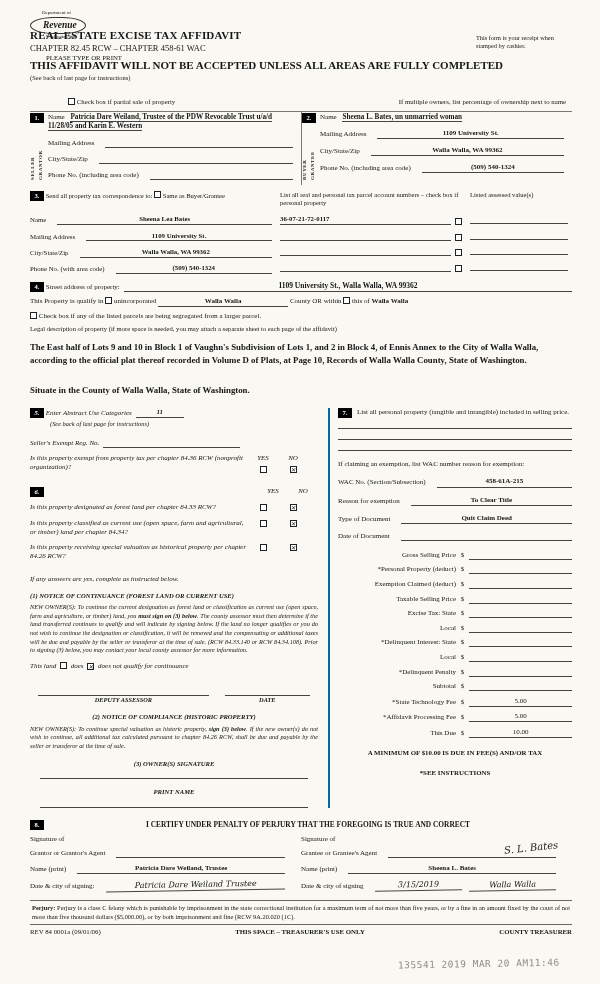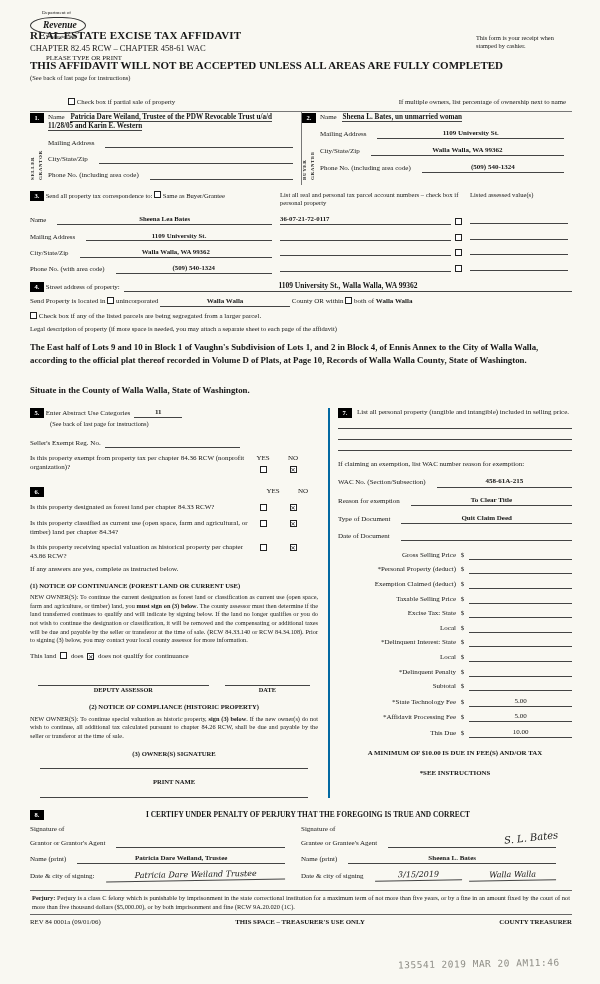--- a/index.html
+++ b/index.html
@@ -61,34 +61,34 @@
 .s4r1 .fill{font-weight:bold;text-align:center;font-size:7.5px;}
 .s4r2{margin-top:5px;}
 .s4r2 .uv{display:inline-block;width:130px;text-align:center;font-weight:bold;}
 .s4r3{margin-top:5px;}
 .s4r4{margin-top:4px;font-size:6.6px;}
 .legal{margin-top:7px;font-size:8.8px;font-weight:bold;line-height:1.55;}
 .situate{margin-top:17px;font-size:8.8px;font-weight:bold;}
 
 
 .cols{display:flex;margin-top:12px;align-items:stretch;}
-.colL{width:298px;padding-right:10px;}
+.colL{width:298px;padding-right:10px;font-style:italic;}
 .colR{flex:1;border-left:2px solid #0369a1;padding-left:8px;}
 .s5r1{display:flex;align-items:flex-end;}
 .s5r1 .uv{display:inline-block;width:48px;text-align:center;font-weight:bold;}
 .s5see{margin:2px 0 0 20px;font-size:6.4px;}
 .s5reg{margin-top:10px;display:flex;align-items:flex-end;width:210px;}
 .q{display:flex;margin-top:6px;align-items:flex-start;}
 .qtext{width:218px;flex:none;}
 .qc{width:30px;flex:none;text-align:center;}
 .qc .cb{margin-top:1px;}
 .qhdr{margin-bottom:2px;}
 .s6hdr{display:flex;margin-top:12px;}
 .s6hdr .sp{flex:1;}
-.ifyes{margin-top:4px;}
+.ifyes{margin-top:14px;}
 .ntitle{margin-top:7px;font-weight:bold;font-size:6.6px;}
 .np{margin-top:3px;font-size:6.25px;text-align:justify;line-height:1.38;}
 .landline{margin-top:7px;}
 .landline .cb{margin:0 2px;}
 .dalines{display:flex;gap:16px;margin-top:16px;padding:0 8px;}
 .dalines span{border-bottom:1px solid #444;height:9px;display:block;}
 .dalines .l1{flex:2;}
 .dalines .l2{flex:1;}
 .dalbl{display:flex;gap:16px;padding:0 8px;font-weight:bold;font-size:6.3px;}
 .dalbl span:first-child{flex:2;text-align:center;}
@@ -275,27 +275,27 @@
     </div>
   </div>
 
   <div class="sec4">
     <div class="s4r1">
       <span class="numbox">4.</span>&nbsp;
       <span class="lbl">Street address of property:</span>
       <span class="fill">1109 University St., Walla Walla, WA  99362</span>
     </div>
     <div class="s4r2">
-      <span>Send Property is located in</span>
+      <span>This Property is qualify in</span>
       <span class="cb"></span>
       <span>unincorporated</span>
       <span class="uv">Walla Walla</span>
       <span>County OR within</span>
       <span class="cb"></span>
-      <span>both of</span>
+      <span>this of</span>
       <span class="b">Walla Walla</span>
     </div>
     <div class="s4r3">
       <span class="cb"></span>
       <span>Check box if any of the listed parcels are being segregated from a larger parcel.</span>
     </div>
     <div class="s4r4">Legal description of property (if more space is needed, you may attach a separate sheet to each page of the affidavit)</div>
     <div class="legal">The East half of Lots 9 and 10 in Block 1 of Vaughn's Subdivision of Lots 1, and 2 in Block 4, of Ennis Annex to the City of Walla Walla, according to the official plat thereof recorded in Volume D of Plats, at Page 10, Records of Walla Walla County, State of Washington.</div>
     <div class="situate">Situate in the County of Walla Walla, State of Washington.</div>
   </div>
@@ -335,21 +335,21 @@
         <div class="qtext">Is this property designated as forest land per chapter 84.33 RCW?</div>
         <div class="qc"><span class="cb"></span></div>
         <div class="qc"><span class="cb">✕</span></div>
       </div>
       <div class="q">
         <div class="qtext">Is this property classified as current use (open space, farm and agricultural, or timber) land per chapter 84.34?</div>
         <div class="qc"><span class="cb"></span></div>
         <div class="qc"><span class="cb">✕</span></div>
       </div>
       <div class="q">
-        <div class="qtext">Is this property receiving special valuation as historical property per chapter 43.86 RCW?</div>
+        <div class="qtext">Is this property receiving special valuation as historical property per chapter 84.26 RCW?</div>
         <div class="qc"><span class="cb"></span></div>
         <div class="qc"><span class="cb">✕</span></div>
       </div>
       <div class="ifyes">If any answers are yes, complete as instructed below.</div>
 
       <div class="ntitle">(1) NOTICE OF CONTINUANCE (FOREST LAND OR CURRENT USE)</div>
       <p class="np"><span>NEW OWNER(S): To continue the current designation as forest land or classification as current use (open space, farm and agriculture, or timber) land, you </span><span class="b">must sign on (3) below</span><span>. The county assessor must then determine if the land transferred continues to qualify and will indicate by signing below. If the land no longer qualifies or you do not wish to continue the designation or classification, it will be removed and the compensating or additional taxes will be due and payable by the seller or transferor at the time of sale. (RCW 84.33.140 or RCW 84.34.108). Prior to signing (3) below, you may contact your local county assessor for more information.</span></p>
 
       <div class="landline">
         <span>This land</span>

